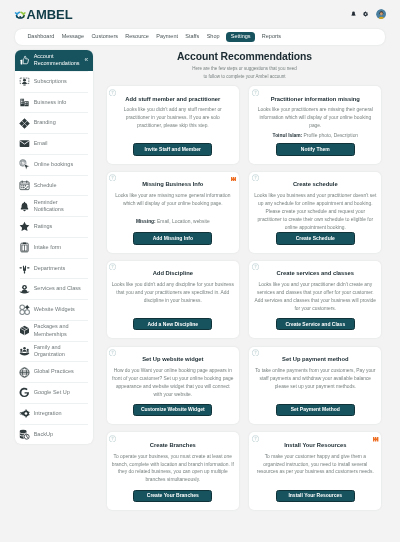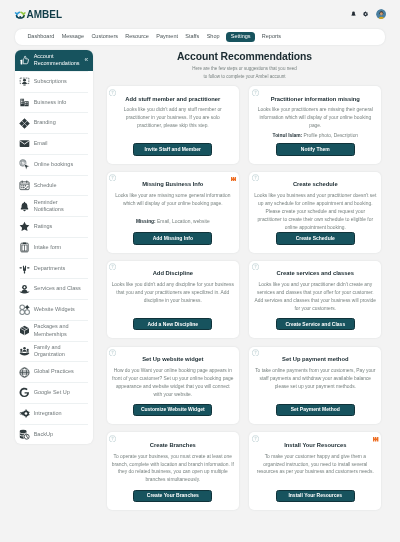--- a/index.html
+++ b/index.html
@@ -2,21 +2,21 @@
 <html><head>
 <meta charset="utf-8">
 <style>
   html,body{margin:0;padding:0;}
   body{width:400px;height:542px;background:#f3f3f3;font-family:"Liberation Sans",sans-serif;overflow:hidden;-webkit-font-smoothing:antialiased;}
   .page{position:relative;width:400px;height:542px;}
 
   
   .topbar{height:28px;display:flex;align-items:center;padding:0 0 0 14px;}
   .logo{display:flex;align-items:center;gap:0px;}
-  .logo-text{font-size:10px;font-weight:700;color:#113d48;letter-spacing:0px;}
+  .logo-text{font-size:13px;font-weight:700;color:#113d48;letter-spacing:0px;}
   .topright{margin-left:auto;display:flex;align-items:center;gap:7.2px;padding-right:13.7px;line-height:0;}
   .avatar{width:10.8px;height:10.8px;border-radius:50%;overflow:hidden;display:block;flex:none;line-height:0;}
 
   
   .nav{position:absolute;left:15px;top:29px;width:370px;background:#fff;border-radius:7px;height:16px;display:flex;align-items:center;padding:0 8.7px;box-shadow:0 0 2px rgba(120,135,140,.2);box-sizing:border-box;}
   .nav .ni{font-size:5.5px;color:#4a5457;padding:0 3.7px;white-space:nowrap;line-height:1;}
   .nav .ni.active{background:#17535e;color:#fff;border-radius:3.5px;padding:2.2px 4.5px;margin:0 3px;}
 
   
   .sidebar{position:absolute;left:15px;top:50px;width:78px;background:#fff;border-radius:6px;overflow:hidden;box-shadow:0 0 2px rgba(120,135,140,.18);box-sizing:border-box;}

